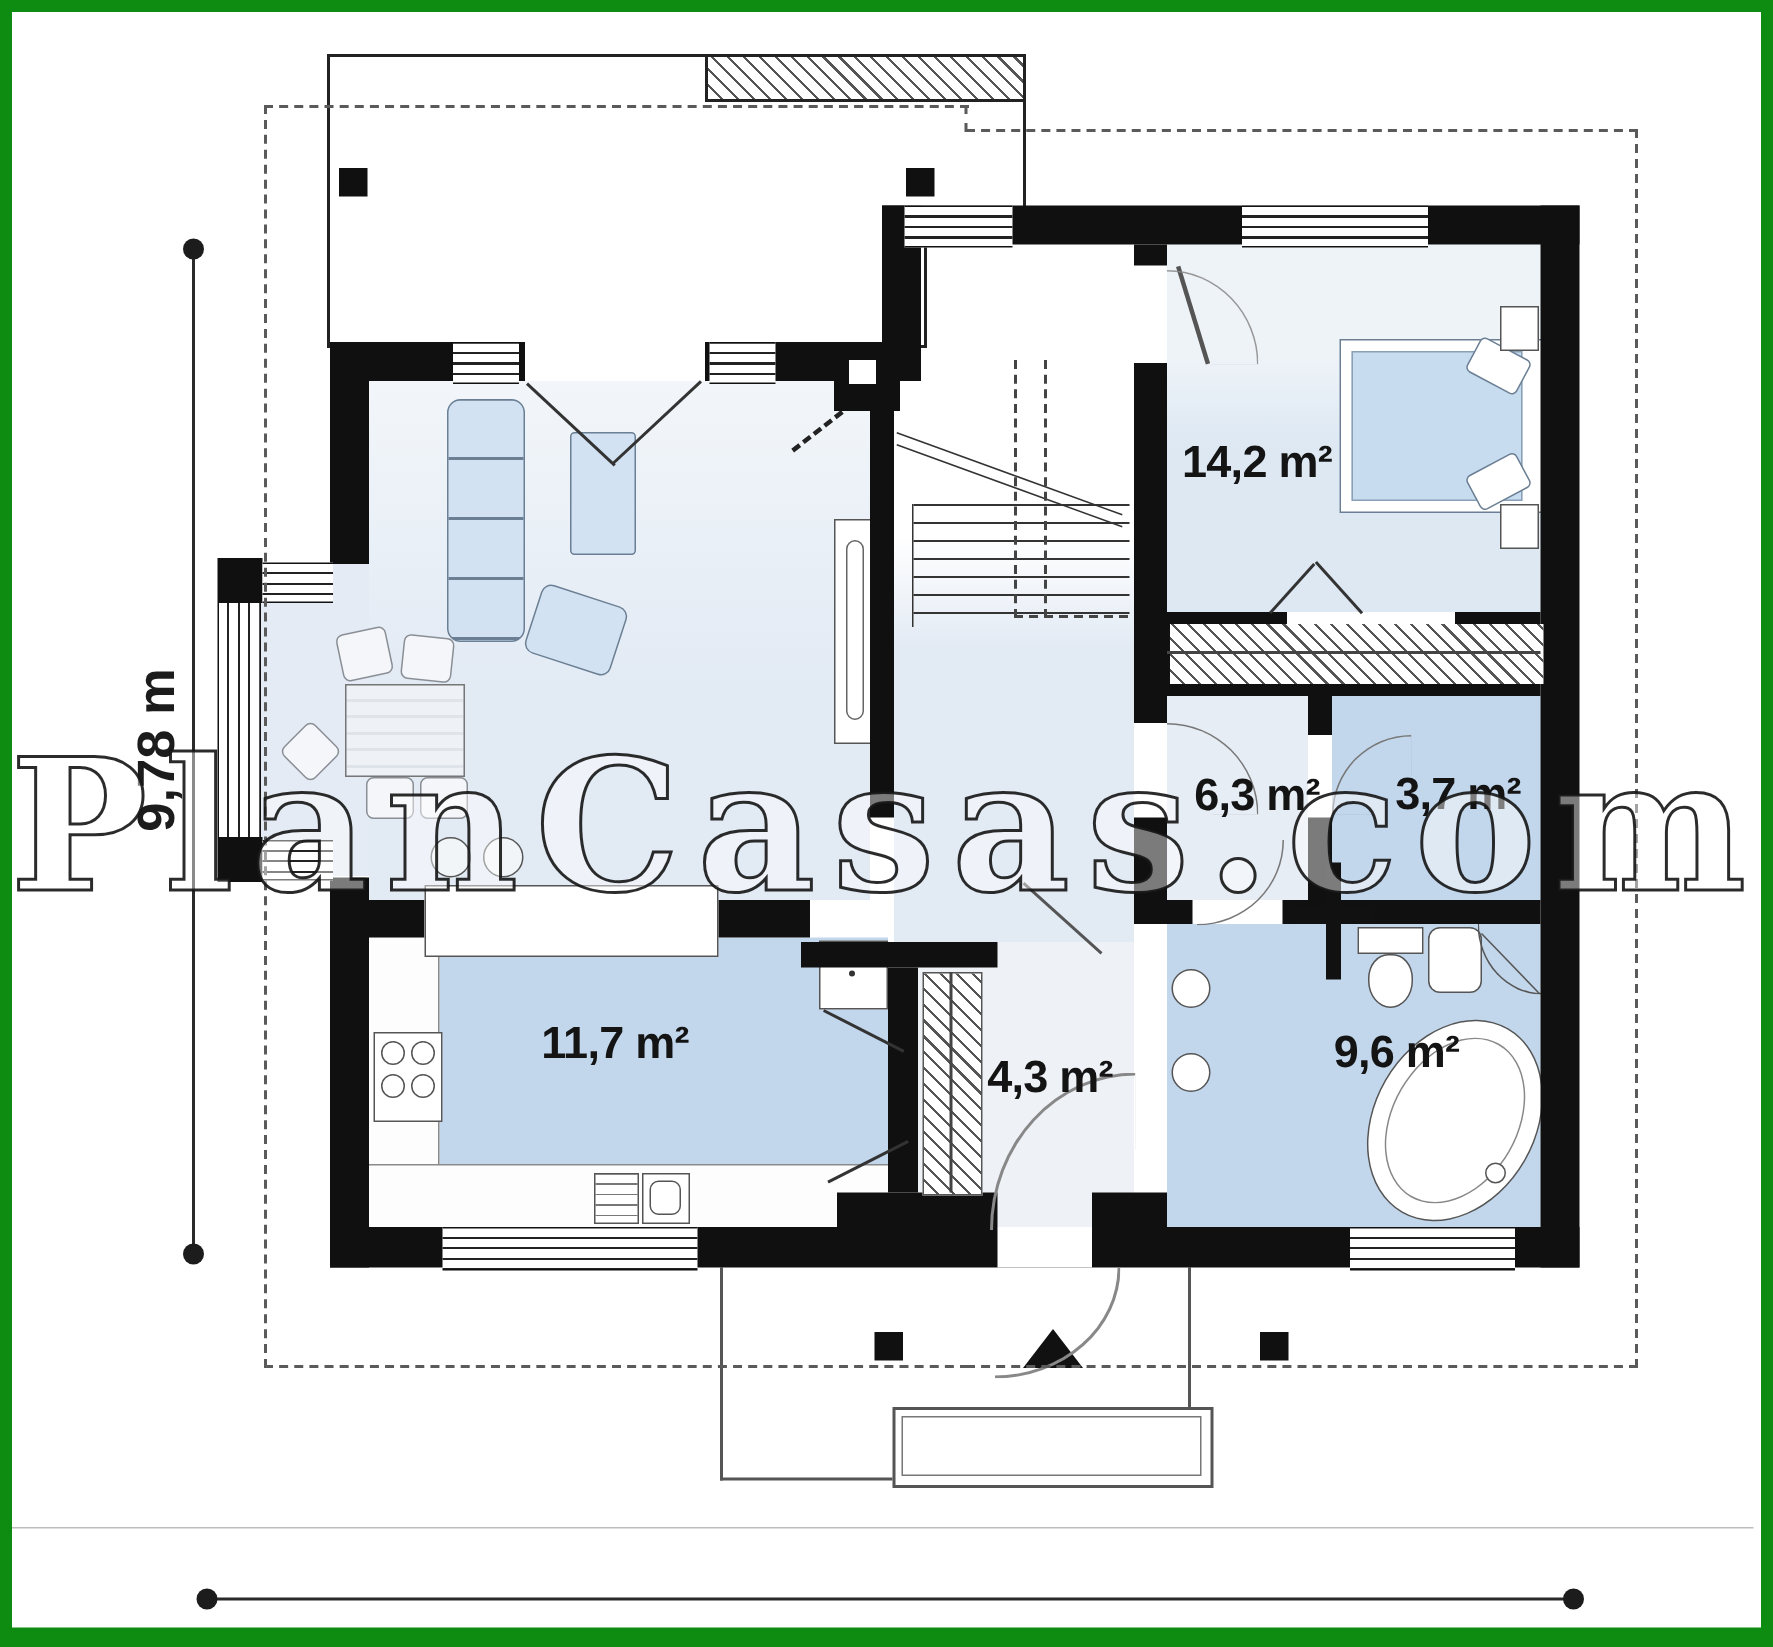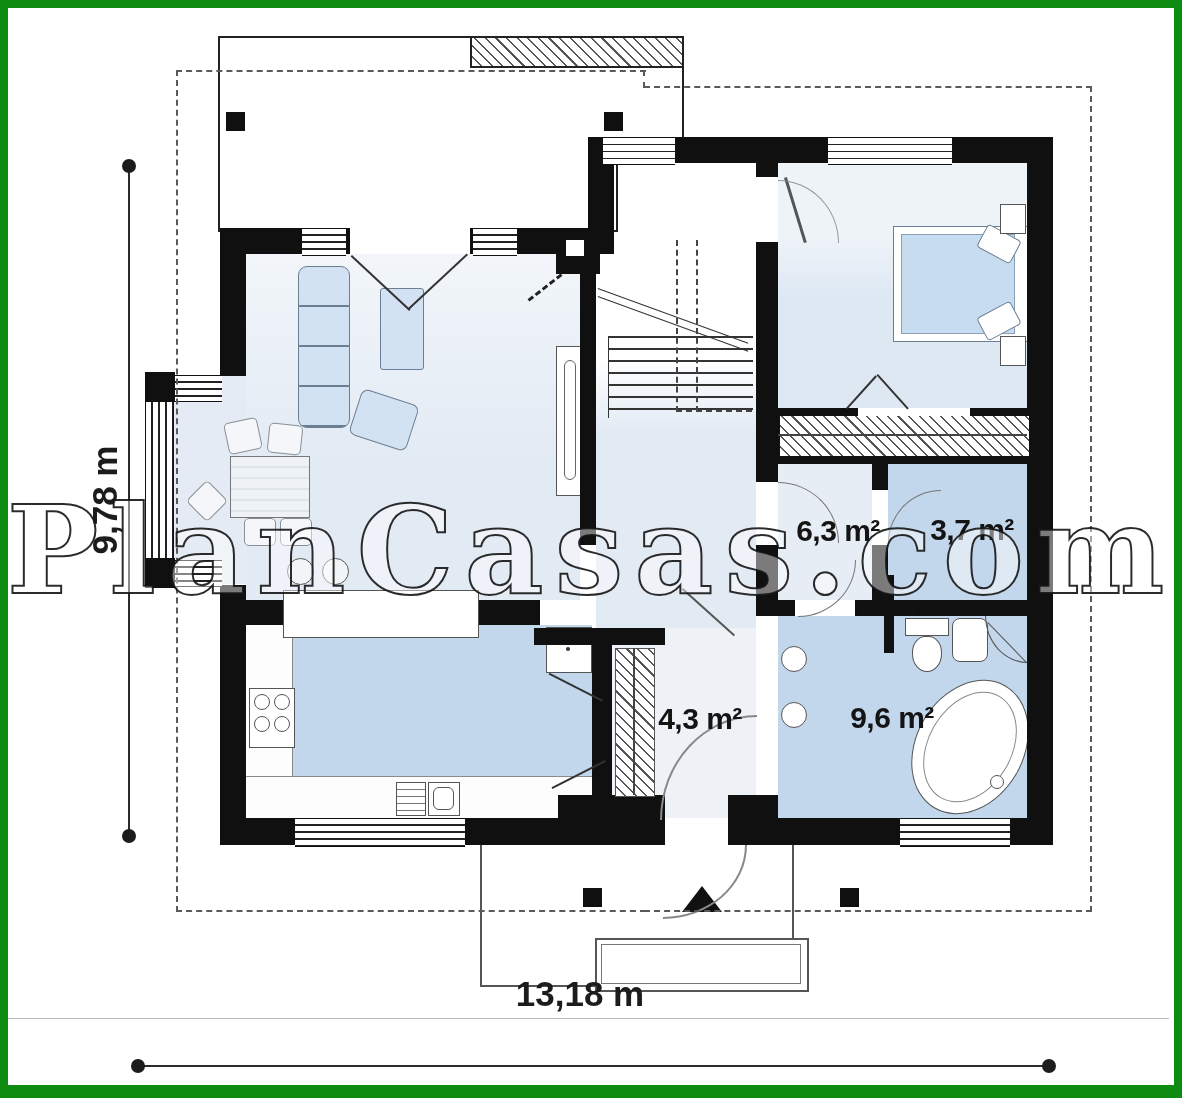--- a/index.html
+++ b/index.html
@@ -181,23 +181,24 @@
   <div class="dash" style="left:643px;top:70px;width:2px;height:18px;border-left-width:2.2px;"></div>
 
   <div class="thinline" style="left:128px;top:166px;width:2px;height:670px;"></div>
   <div class="dot" style="left:122px;top:159px;"></div>
   <div class="dot" style="left:122px;top:829px;"></div>
   <div class="dim" style="left:40px;top:480px;width:130px;height:40px;transform:rotate(-90deg);">9,78 m</div>
   <div class="abs" style="left:8px;top:1018px;width:1161px;height:1px;background:#bdbdbd;"></div>
   <div class="thinline" style="left:138px;top:1065px;width:911px;height:2px;"></div>
   <div class="dot" style="left:131px;top:1059px;"></div>
   <div class="dot" style="left:1042px;top:1059px;"></div>
-  <div class="dim" style="left:480px;top:974px;width:200px;">13,18 m</div>
-
+
+  <div class="lbl" style="left:758px;top:292px;width:160px;">14,2 m²</div>
   <div class="lbl" style="left:778px;top:514px;width:120px;">6,3 m²</div>
   <div class="lbl" style="left:912px;top:513px;width:120px;">3,7 m²</div>
+  <div class="lbl" style="left:330px;top:679px;width:160px;">11,7 m²</div>
   <div class="lbl" style="left:640px;top:702px;width:120px;">4,3 m²</div>
-  <div class="lbl" style="left:832px;top:685px;width:120px;margin-top:16px;">9,6 m²</div>
+  <div class="lbl" style="left:871px;top:685px;width:120px;">9,6 m²</div>
 
   <div class="watermark" style="left:50%;top:478px;transform:translateX(-50%);text-align:right;">PlanCasas.com</div>
 
   <div class="frame"></div>
 </div>
 
 </body></html>

